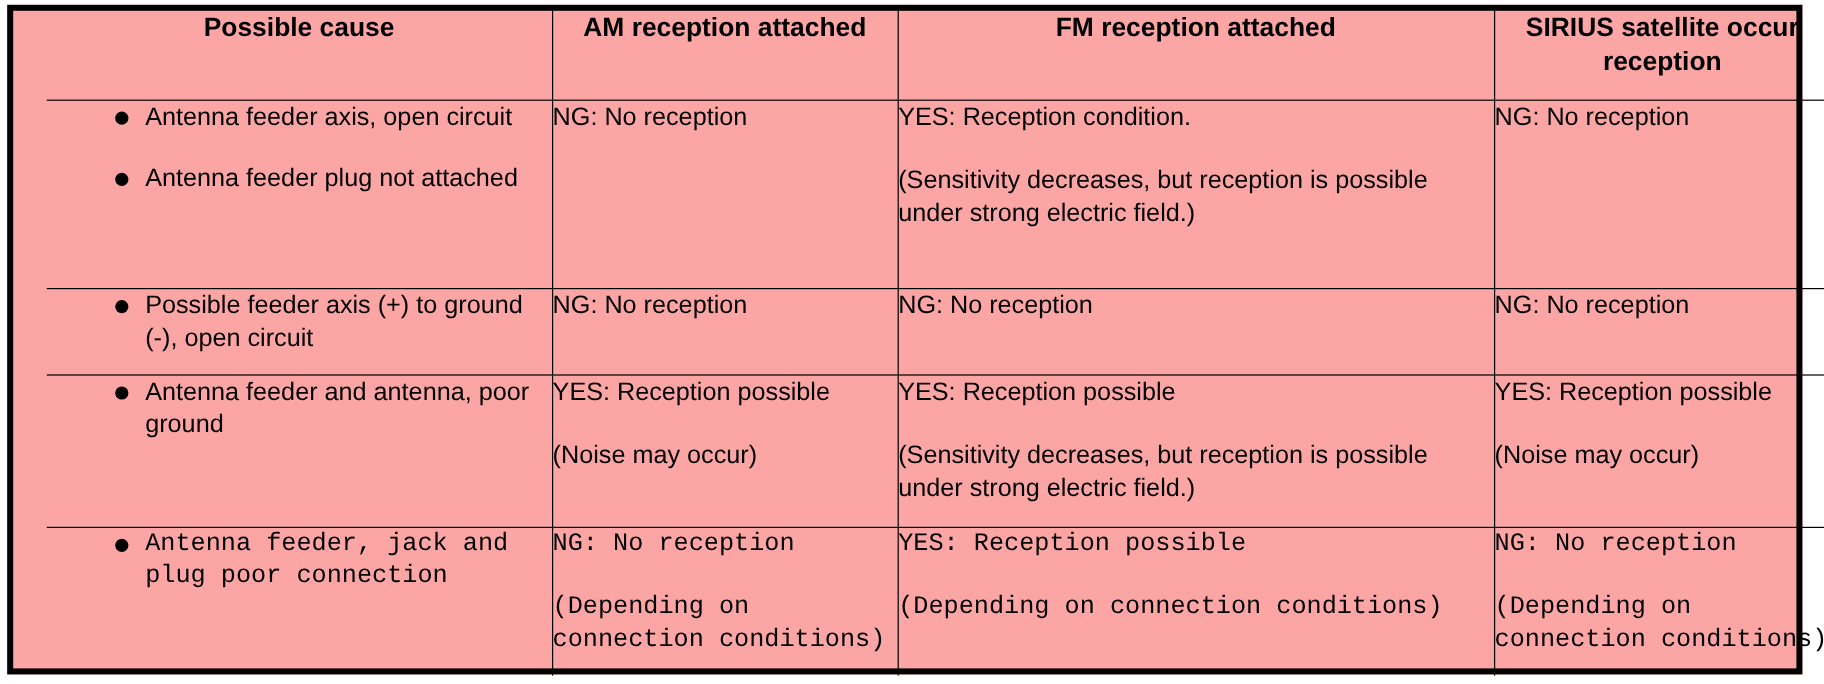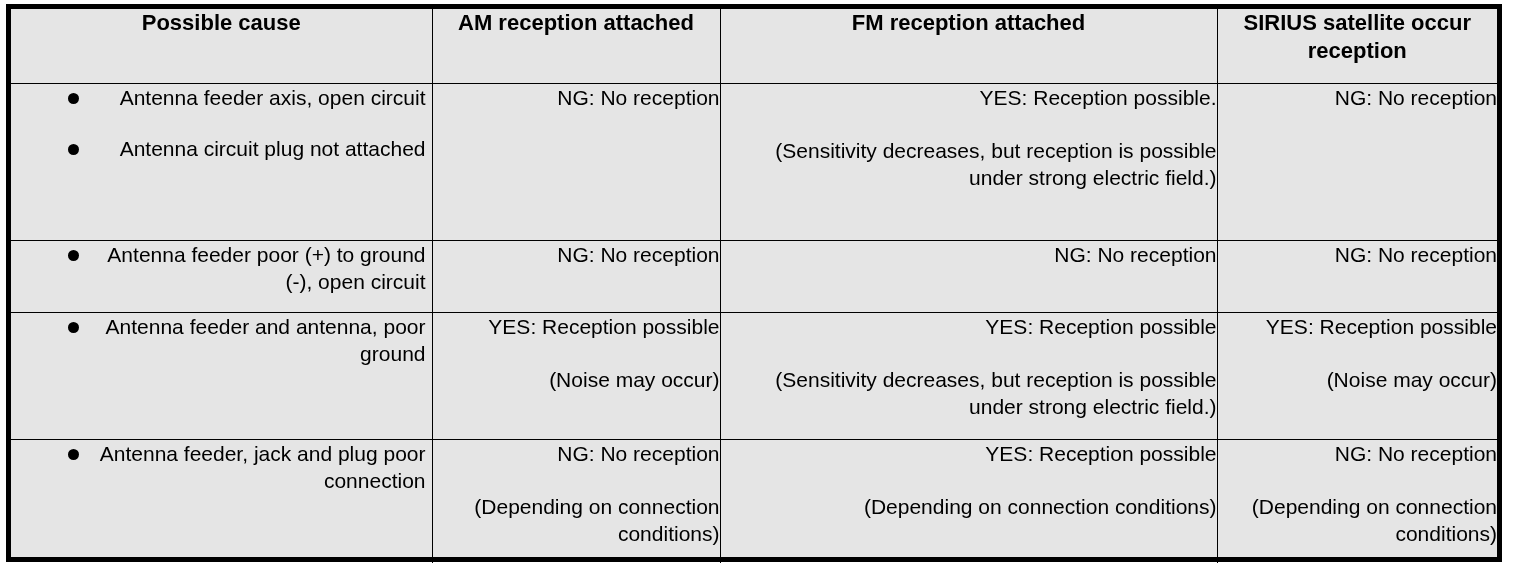--- a/index.html
+++ b/index.html
@@ -16,21 +16,22 @@
   }
 
   .table-frame {
     position: absolute;
     left: 6px;
     top: 4px;
     width: 1496px;
     height: 558px;
     border: 5px solid #000000;
     box-sizing: border-box;
-    background: #e5e5e5;
+    background: #fca5a5;
+    padding-left: 28px;
   }
 
   table.reception-table {
     width: 100%;
     height: 100%;
     border-collapse: collapse;
     table-layout: fixed;
   }
 
   table.reception-table th,
@@ -63,21 +64,20 @@
     padding: 9px 10px 6px 10px;
     vertical-align: top;
   }
 
   .hdr-text { display: block; }
 
   tbody td {
     font-size: 21px;
     line-height: 1.30;
     padding: 12px 9px 10px 10px;
-    text-align: right;
   }
 
   td.cause-cell { padding-left: 0; padding-right: 6px; }
 
   ul.cause-list {
     list-style: none;
     margin: 0;
     padding: 0;
   }
   ul.cause-list li {
@@ -98,21 +98,21 @@
   }
   ul.cause-list li .cause-text { display: block; }
 
   .val-line { display: block; }
   .note-line { display: block; margin-top: 26px; }
 
   
   tr.row-0 td { height: 157px; }
   tr.row-1 td { height: 72px; }
   tr.row-2 td { height: 127px; margin-left: 44px; }
-  tr.row-3 td { height: 124px; }
+  tr.row-3 td { height: 124px; font-family: Liberation Mono, monospace; }
 
   tr.row-1 td.cause-cell ul.cause-list li { padding-top: 0; }
 </style>
 </head>
 <body>
 
 <div class="table-frame">
   <table class="reception-table">
     <colgroup>
       <col class="c-cause">
@@ -141,42 +141,42 @@
 
       <tr class="row-0">
         <td class="cause-cell">
           <ul class="cause-list">
             <li>
               <span class="bullet-dot"></span>
               <span class="cause-text">Antenna feeder axis, open circuit</span>
             </li>
             <li>
               <span class="bullet-dot"></span>
-              <span class="cause-text">Antenna circuit plug not attached</span>
-            </li>
-          </ul>
-        </td>
-        <td>
-          <span class="val-line">NG: No reception</span>
-        </td>
-        <td>
-          <span class="val-line">YES: Reception possible.</span>
+              <span class="cause-text">Antenna feeder plug not attached</span>
+            </li>
+          </ul>
+        </td>
+        <td>
+          <span class="val-line">NG: No reception</span>
+        </td>
+        <td>
+          <span class="val-line">YES: Reception condition.</span>
           <span class="note-line">(Sensitivity decreases, but reception is possible under strong electric field.)</span>
         </td>
         <td>
           <span class="val-line">NG: No reception</span>
         </td>
       </tr>
 
       <tr class="row-1">
         <td class="cause-cell">
           <ul class="cause-list">
             <li>
               <span class="bullet-dot"></span>
-              <span class="cause-text">Antenna feeder poor (+) to ground (-), open circuit</span>
+              <span class="cause-text">Possible feeder axis (+) to ground (-), open circuit</span>
             </li>
           </ul>
         </td>
         <td>
           <span class="val-line">NG: No reception</span>
         </td>
         <td>
           <span class="val-line">NG: No reception</span>
         </td>
         <td>

